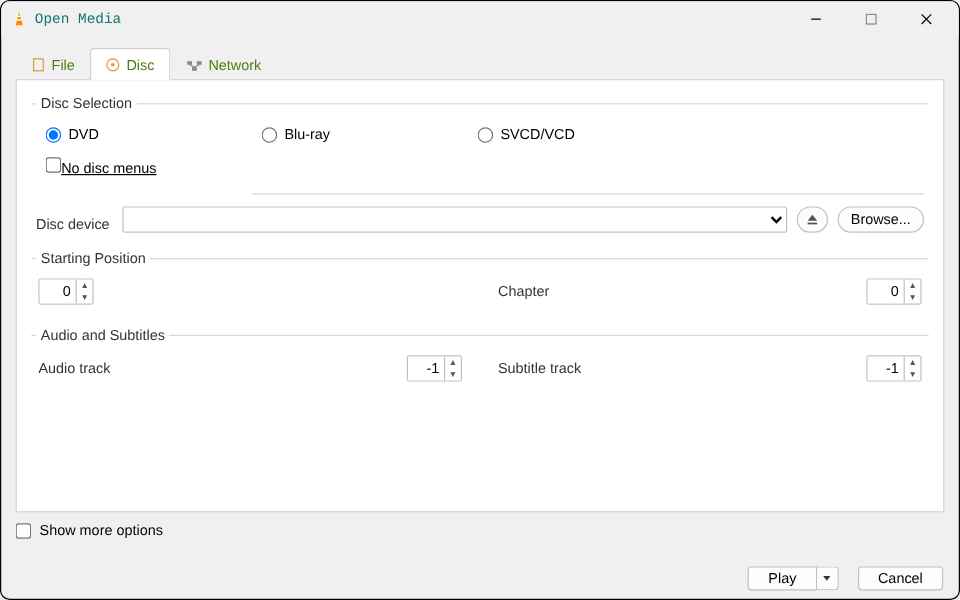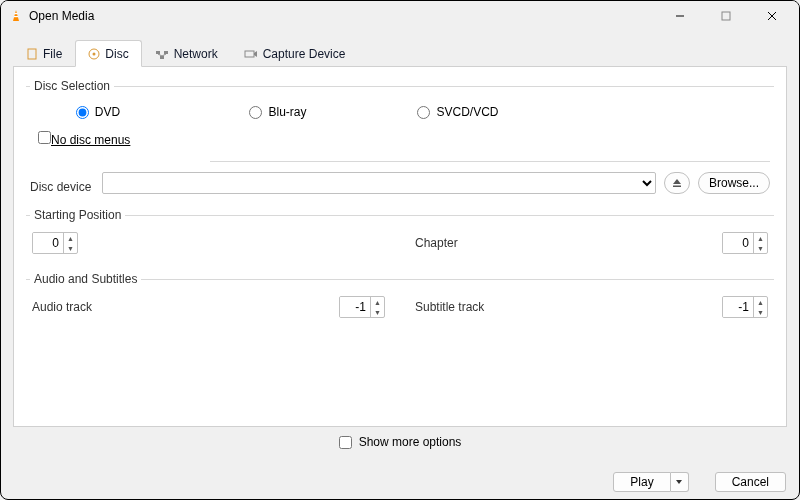--- a/index.html
+++ b/index.html
@@ -1,48 +1,48 @@
 <!DOCTYPE html>
 <html><head>
 <meta charset="utf-8">
 <style>
   * { box-sizing: border-box; margin: 0; padding: 0; font-family: "Segoe UI", Tahoma, sans-serif; font-size: 12px; }
   body { background: #f0f0f0; width: 800px; height: 500px; overflow: hidden; border: 1px solid #000; border-radius: 8px; }
   .titlebar { height: 30px; display: flex; align-items: center; padding: 0 4px 0 8px; background: #f0f0f0; }
-  .titlebar .title { margin-left: 6px; color: #000000; }
+  .titlebar .title { margin-left: 6px; color: #0f766e; font-family: Liberation Mono, monospace; }
   .win-controls { margin-left: auto; display: flex; }
   .win-btn { width: 46px; height: 30px; display: flex; align-items: center; justify-content: center; color: #000; }
   .content { padding: 8px 12px 0 12px; }
   .tabs { display: flex; border-bottom: 1px solid #d0d0d0; height: 28px; }
-  .tab { display: flex; align-items: center; gap: 5px; padding: 0 12px; height: 27px; border: 1px solid transparent; border-bottom: none; color: #0f172a; cursor: default; position: relative; top: 1px; }
+  .tab { display: flex; align-items: center; gap: 5px; padding: 0 12px; height: 27px; border: 1px solid transparent; border-bottom: none; color: #4d7c0f; cursor: default; position: relative; top: 1px; }
   .tab.active { background: #fff; border: 1px solid #d0d0d0; border-bottom: 1px solid #fff; border-radius: 3px 3px 0 0; justify-content: space-between; }
   .tab-body { background: #fff; border: 1px solid #d0d0d0; border-top: none; padding: 8px 12px 12px 12px; min-height: 360px; }
   fieldset { border: 1px solid #d8d8d8; border-left: none; border-right: none; border-bottom: none; margin-top: 4px; padding: 6px 4px 10px 4px; }
   legend { color: #333; padding: 0 4px; }
   .disc-types { display: flex; gap: 60px; padding: 6px 4px 6px 8px; }
-  .radio, .check { display: flex; align-items: center; gap: 6px; color: #000; justify-content: center; }
+  .radio, .check { display: flex; align-items: center; gap: 6px; color: #000; }
   .radio input, .check input { width: 13px; height: 13px; }
   .disc-types .radio { min-width: 120px; }
   .no-menus { margin-top: 6px; padding-left: 8px; display: inline-block; text-decoration: underline; }
   .hr-under { border: none; border-top: 1px solid #d8d8d8; margin-top: 14px; margin-left: 180px; }
   .device-row { display: flex; align-items: flex-end; gap: 8px; margin-top: 10px; }
   .device-row .lbl { width: 64px; color: #333; }
   .device-row select { flex: 1; height: 22px; border: 1px solid #c0c0c0; background: #fff; border-radius: 2px; }
   .icon-btn, .txt-btn { height: 22px; border: 1px solid #c0c0c0; background: #fdfdfd; border-radius: 11px; display: flex; align-items: center; justify-content: center; color: #000; }
   .icon-btn { width: 26px; }
   .txt-btn { padding: 0 10px; }
   .grid2 { display: grid; grid-template-columns: 1fr 1fr; column-gap: 30px; row-gap: 8px; padding: 4px 2px; }
   .field { display: flex; align-items: center; gap: 8px; }
   .field .lbl { flex: 1; color: #333; }
   .spin { display: flex; align-items: center; border: 1px solid #c0c0c0; height: 22px; border-radius: 2px; overflow: hidden; background: #fff; }
   .spin input { width: 30px; border: none; text-align: right; padding-right: 4px; height: 20px; outline: none; }
   .spin .buttons { width: 14px; height: 20px; display: flex; flex-direction: column; border-left: 1px solid #c0c0c0; }
   .spin .buttons div { flex: 1; display: flex; align-items: center; justify-content: center; font-size: 7px; color: #555; }
   .more-options { display: flex; align-items: center; gap: 7px; color: #000; margin-top: 8px; }
-  .actions { position: absolute; right: 14px; bottom: 8px; display: flex; gap: 10px; }
+  .actions { position: absolute; right: 14px; bottom: 8px; display: flex; }
   .play-btn { display: flex; }
   .play-btn .main { border: 1px solid #c0c0c0; border-radius: 3px 0 0 3px; padding: 2px 16px; background: #fdfdfd; }
   .play-btn .drop { border: 1px solid #c0c0c0; border-left: none; border-radius: 0 3px 3px 0; width: 18px; display: flex; align-items: center; justify-content: center; background: #fdfdfd; }
   .cancel-btn { border: 1px solid #c0c0c0; border-radius: 3px; padding: 2px 16px; background: #fdfdfd; margin-left: 16px; }
   svg { display: block; }
 </style>
 </head>
 <body>
 
 <div class="titlebar">
@@ -98,29 +98,20 @@
           <svg width="14" height="12">
             <rect x="1" y="3" width="4" height="3" fill="#888"></rect>
             <rect x="9" y="3" width="4" height="3" fill="#888"></rect>
             <rect x="5" y="8" width="4" height="3" fill="#888"></rect>
             <line x1="3" y1="6" x2="7" y2="8" stroke="#888"></line>
             <line x1="11" y1="6" x2="7" y2="8" stroke="#888"></line>
           </svg>
         </span>
       <span>Network</span>
     </div>
-    <div class="tab">
-      <span>
-          <svg width="14" height="12">
-            <rect x="1" y="3" width="9" height="6" fill="none" stroke="#888" stroke-width="1"></rect>
-            <polygon points="10,5 13,3 13,9 10,7" fill="#888"></polygon>
-          </svg>
-        </span>
-      <span>Capture Device</span>
-    </div>
   </div>
 
   <div class="tab-body">
     <fieldset>
       <legend>Disc Selection</legend>
       <div class="disc-types">
         <label class="radio">
             <input type="radio" name="dt" checked="" style="">
             <span>DVD</span>
           </label>

